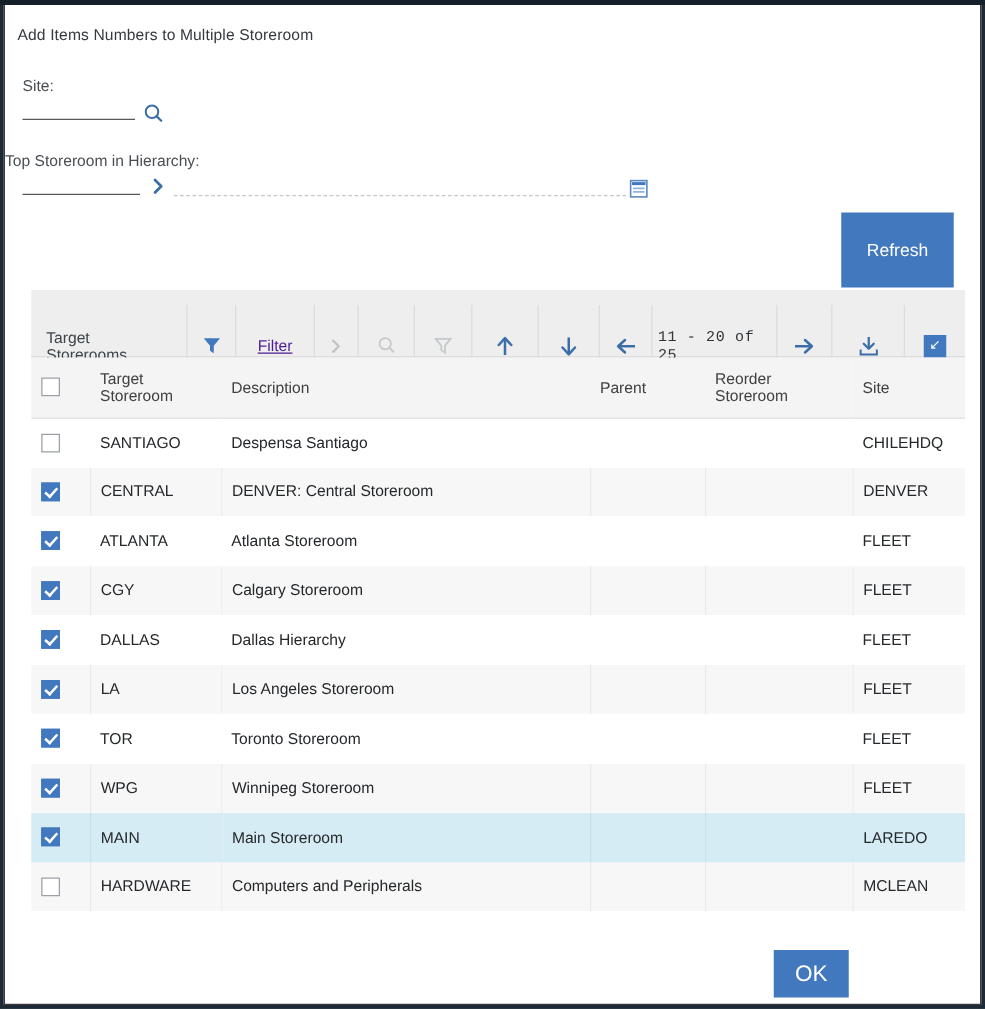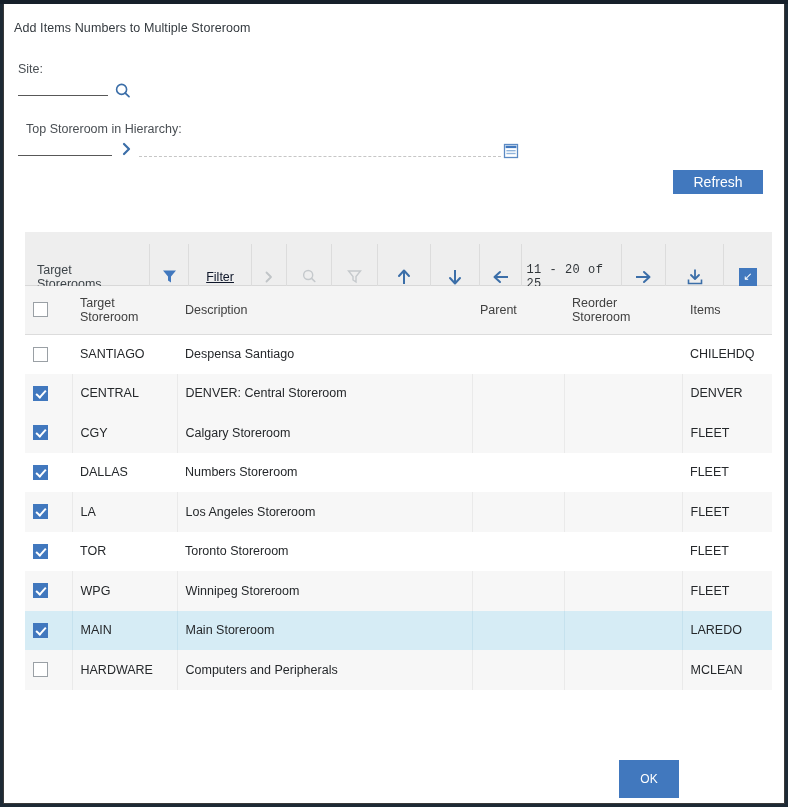--- a/index.html
+++ b/index.html
@@ -62,21 +62,21 @@
   .dashed-line {
     position: absolute;
     border-top: 1px dashed #c6c6c6;
     height: 0;
   }
 
   
   .refresh-btn {
     position: absolute;
     left: 669px; top: 166px;
-    width: 90px; height: 24px;
+    width: 90px; height: 60px;
     background: #4178be;
     color: #ffffff;
     border: none;
     font-family: "Liberation Sans", sans-serif;
     font-size: 14px;
     cursor: pointer;
   }
 
   
   .toolbar {
@@ -96,21 +96,21 @@
   }
   .tb-cell.nb { border-right: none; }
   .tb-title {
     padding: 0 14px 0 12px;
     font-size: 12.5px;
     color: #3d4449;
     min-width: 125px;
   }
   .filter-link {
     font-size: 12.5px;
-    color: #0f172a;
+    color: #4c1d95;
     text-decoration: underline;
     cursor: pointer;
   }
   .page-text {
     font-family: "Liberation Mono", monospace;
     font-size: 12px;
     color: #2f3438;
     letter-spacing: .5px;
     padding: 0 4px;
   }
@@ -180,21 +180,21 @@
   }
 
   
   .ok-btn {
     position: absolute;
     left: 615px; top: 756px;
     width: 60px; height: 38px;
     background: #4178be;
     color: #fff;
     border: none;
-    font-size: 12px;
+    font-size: 18px;
     font-family: "Liberation Sans", sans-serif;
     cursor: pointer;
   }
   .cancel-btn {
     position: absolute;
     left: 687px; top: 756px;
     width: 72px; height: 38px;
     background: #fff;
     color: #3b6ea8;
     border: 1px solid #4178be;
@@ -214,21 +214,21 @@
 
   <div class="field-label" style="left:14px; top:58px;">Site:</div>
   <input class="field-line" style="left: 14px; top: 75px; width: 90px;" placeholder="">
   <button class="icon-btn" style="left:110px; top:78px;">
     <svg width="18" height="18" viewBox="0 0 18 18">
       <circle cx="7.6" cy="7.4" r="5" fill="none" stroke="#3b6ea8" stroke-width="1.6"></circle>
       <line x1="11.3" y1="11.1" x2="15" y2="14.6" stroke="#3b6ea8" stroke-width="1.8" stroke-linecap="round"></line>
     </svg>
   </button>
 
-  <div class="field-label" style="left:22px; top:118px;text-align:center;">Top Storeroom in Hierarchy:</div>
+  <div class="field-label" style="left:0; top:118px;text-align:center;">Top Storeroom in Hierarchy:</div>
   <input class="field-line" style="left: 14px; top: 135px; width: 94px;" placeholder="">
   <button class="icon-btn" style="left:115px; top:137px;">
     <svg width="16" height="16" viewBox="0 0 16 16">
       <polyline points="5,3 10,8 5,13" fill="none" stroke="#3b6ea8" stroke-width="2.2" stroke-linecap="round" stroke-linejoin="round"></polyline>
     </svg>
   </button>
   <div class="dashed-line" style="left:135px; top:152px; width:362px;"></div>
   <button class="icon-btn" style="left:499px; top:139px;">
     <svg width="16" height="16" viewBox="0 0 16 16">
       <rect x="1.5" y="1.5" width="13" height="13" fill="#ffffff" stroke="#5b8ac4" stroke-width="1.3"></rect>
@@ -330,52 +330,60 @@
     </colgroup>
     <thead>
       <tr>
         <th>
           <span class="cb" id="select-all-cb"></span>
         </th>
         <th>Target Storeroom</th>
         <th>Description</th>
         <th>Parent</th>
         <th>Reorder Storeroom</th>
-        <th>Items</th>
+        <th>Site</th>
       </tr>
     </thead>
     <tbody id="tbody">
         <tr class="white">
           <td><span class="cb"></span></td>
           <td>SANTIAGO</td>
           <td>Despensa Santiago</td>
           <td></td>
           <td></td>
           <td>CHILEHDQ</td>
         </tr>
         <tr class="alt">
           <td><span class="cb on"></span></td>
           <td>CENTRAL</td>
           <td>DENVER: Central Storeroom</td>
           <td></td>
           <td></td>
           <td>DENVER</td>
         </tr>
+        <tr class="white">
+          <td><span class="cb on"></span></td>
+          <td>ATLANTA</td>
+          <td>Atlanta Storeroom</td>
+          <td></td>
+          <td></td>
+          <td>FLEET</td>
+        </tr>
         <tr class="alt">
           <td><span class="cb on"></span></td>
           <td>CGY</td>
           <td>Calgary Storeroom</td>
           <td></td>
           <td></td>
           <td>FLEET</td>
         </tr>
         <tr class="white">
           <td><span class="cb on"></span></td>
           <td>DALLAS</td>
-          <td>Numbers Storeroom</td>
+          <td>Dallas Hierarchy</td>
           <td></td>
           <td></td>
           <td>FLEET</td>
         </tr>
         <tr class="alt">
           <td><span class="cb on"></span></td>
           <td>LA</td>
           <td>Los Angeles Storeroom</td>
           <td></td>
           <td></td>

